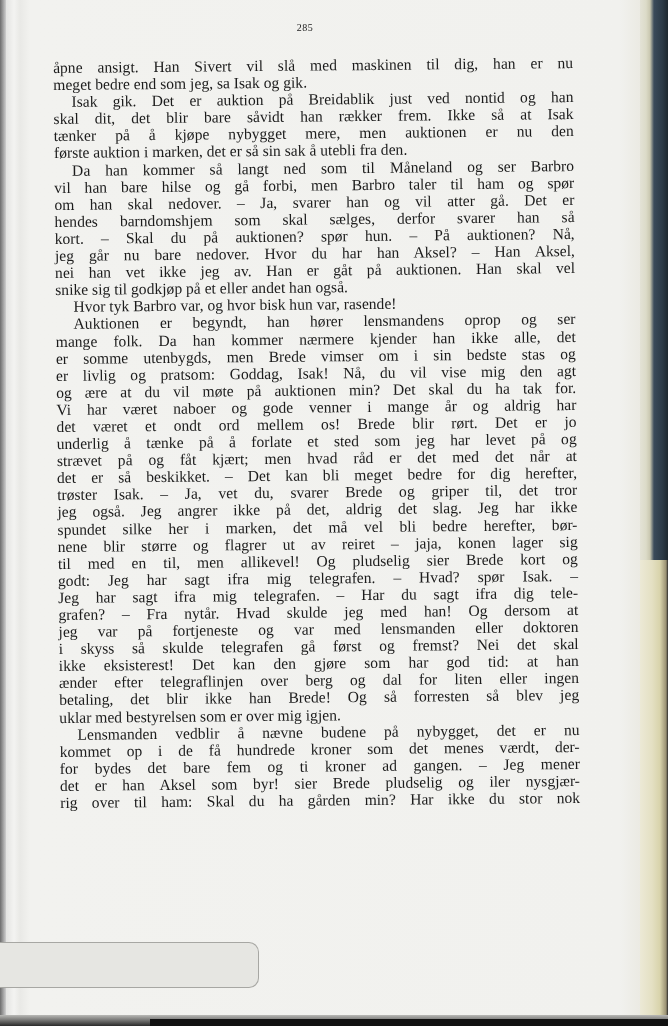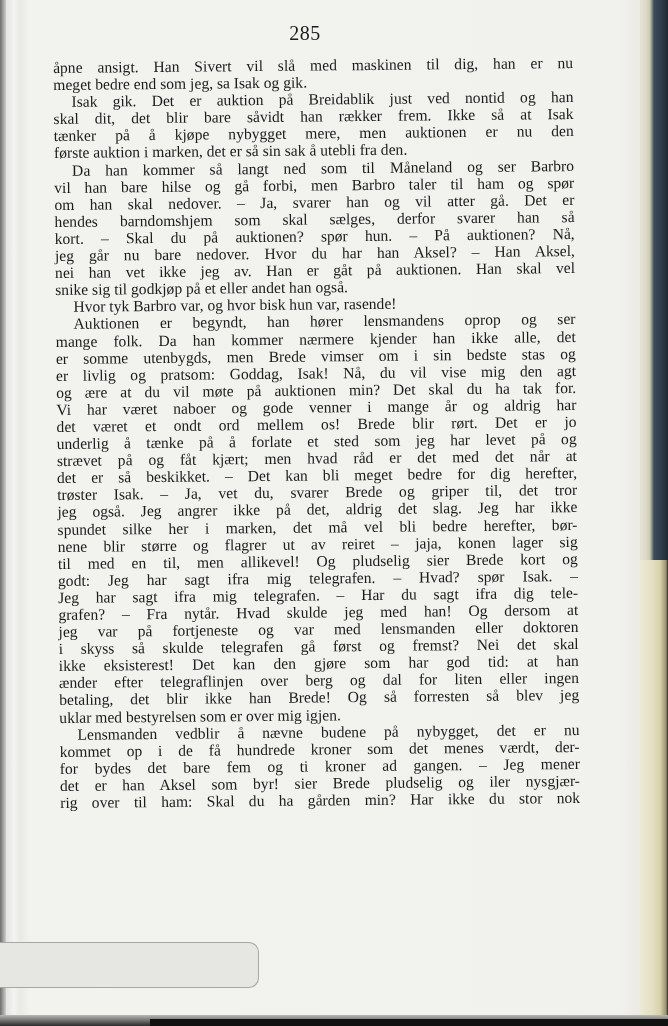--- a/index.html
+++ b/index.html
@@ -45,21 +45,21 @@
       width: 28px;
       height: 466px;
       background: linear-gradient(90deg, #ece9d6 0px, #e4e0c3 12px, #d8d3ab 20px, #9b9274 26px, #2a2a2a 28px);
     }
     .page-number {
       position: absolute;
       top: 22px;
       left: 0;
       width: 610px;
       text-align: center;
-      font-size: 20px;
+      font-size: 10px;
       color: #1b1b1b;
       letter-spacing: 0.5px;
     }
     .text-block {
       position: absolute;
       left: 53px;
       top: 59px;
       width: 520px;
       font-size: 15.6px;
       line-height: 17.1px;

